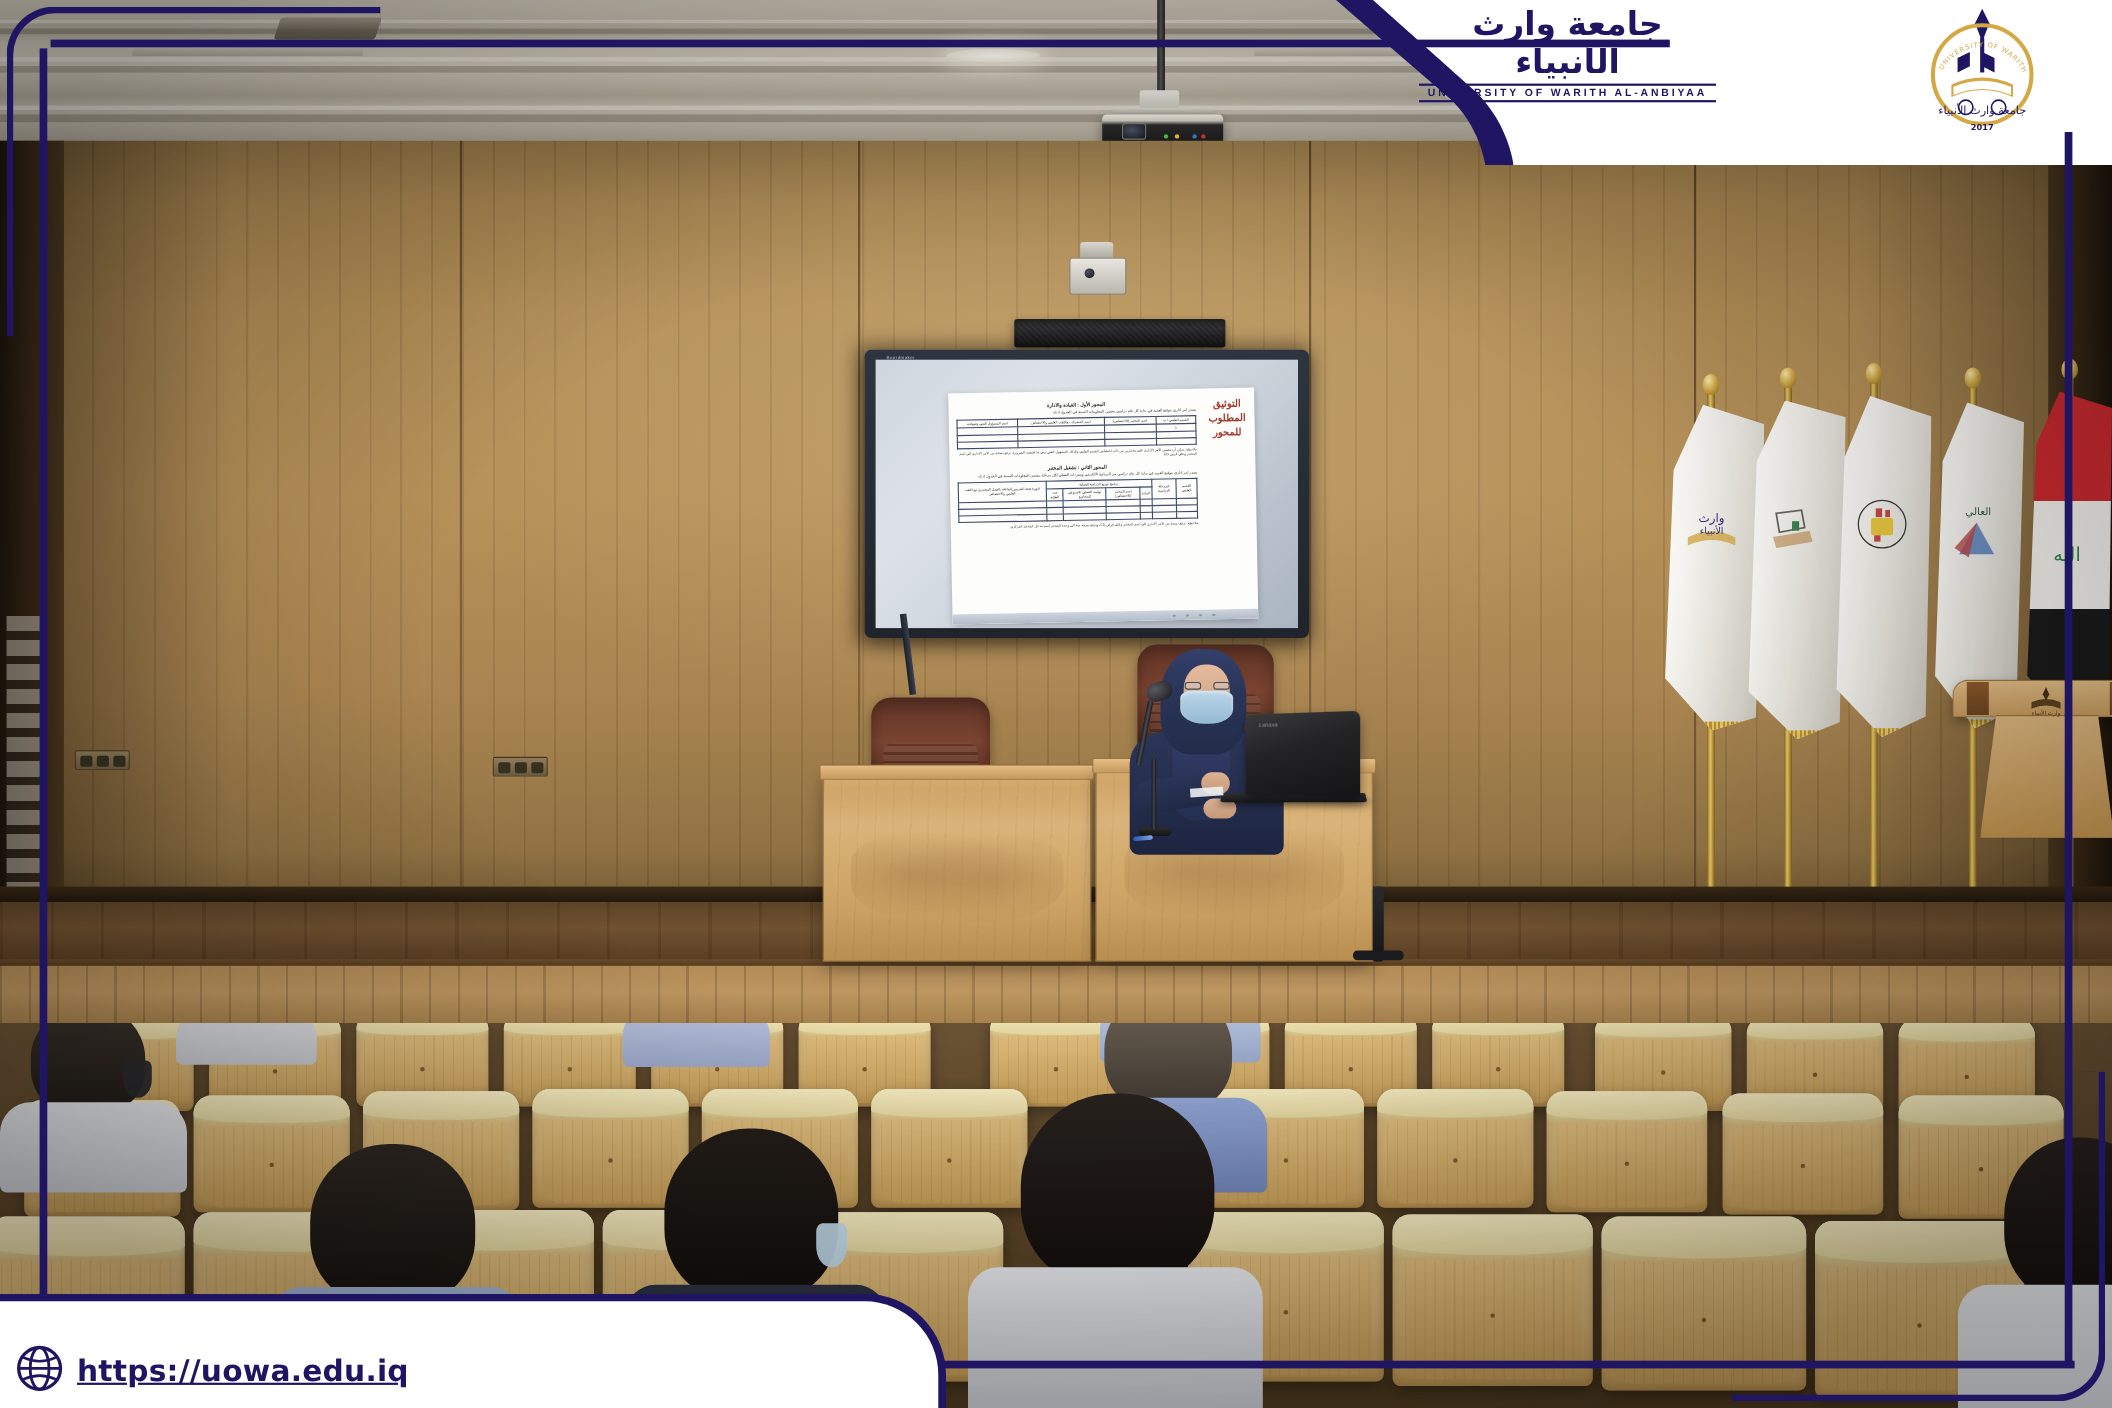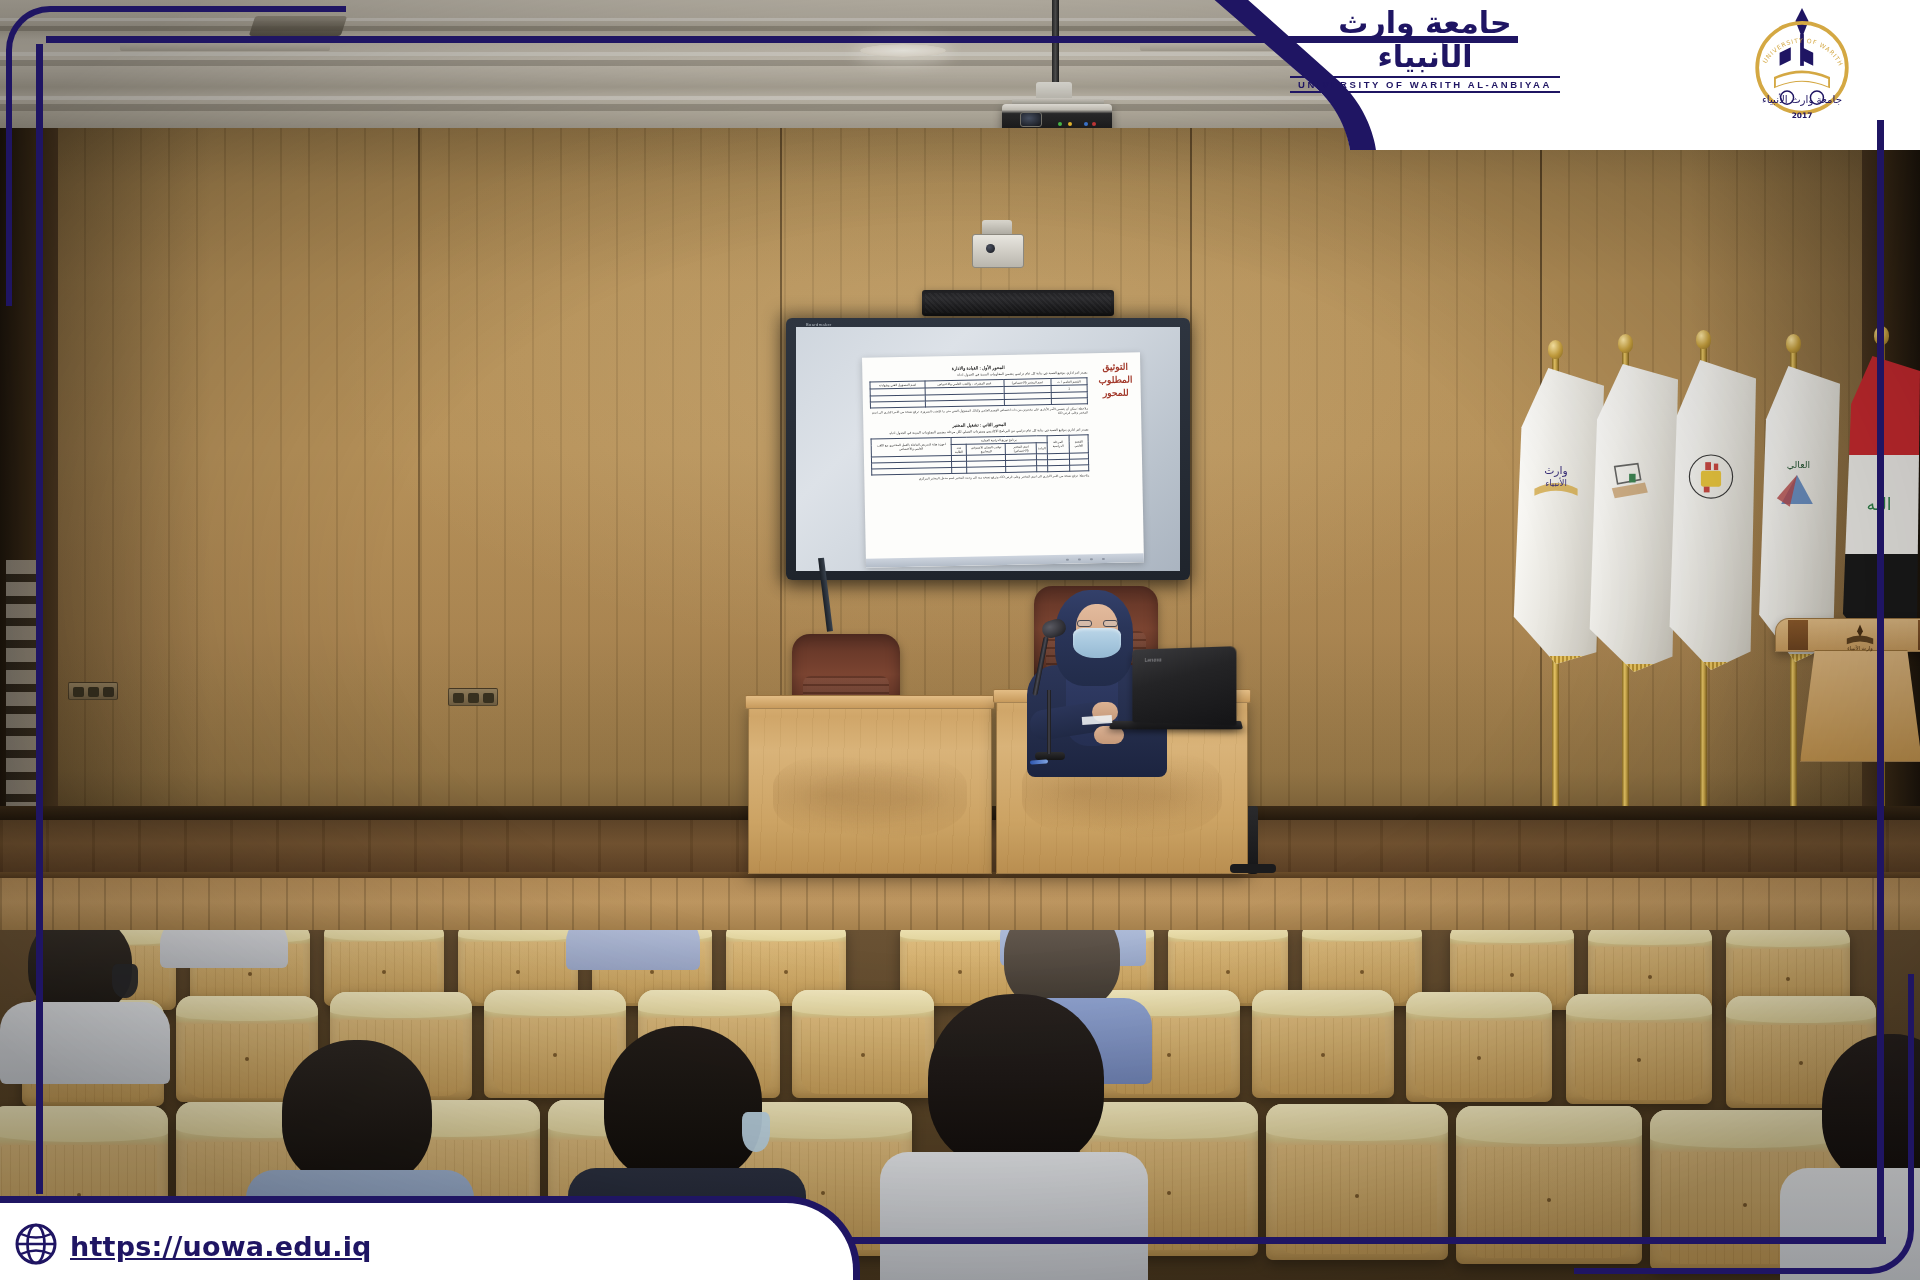--- a/index.html
+++ b/index.html
@@ -508,21 +508,21 @@
     border-top:2px solid #1f1563; border-bottom:2px solid #1f1563;
     padding:1px 0;
   }
   .seal{
     position:absolute; right:62px; top:6px; width:112px; height:116px;
   }
 
   
   .footer-white{
     position:absolute; left:0; bottom:0;
-    width:860px; height:84px;
+    width:860px; height:104px;
     background:#ffffff;
     border-top-right-radius:74px;
     border-top:7px solid #1f1563;
     border-right:7px solid #1f1563;
   }
   .footer-line{
     position:absolute; left:430px; bottom:36px; width:1456px; height:7px;
     background:#1f1563;
   }
   .globe{

